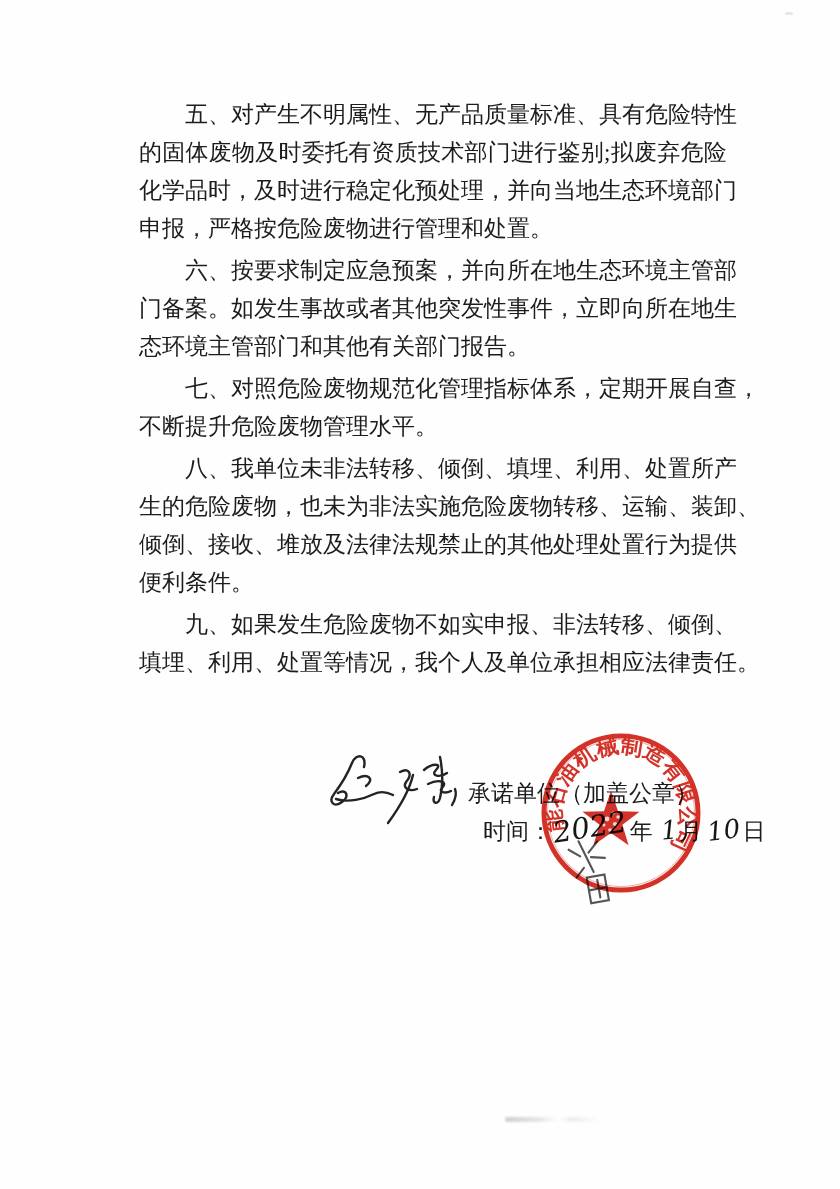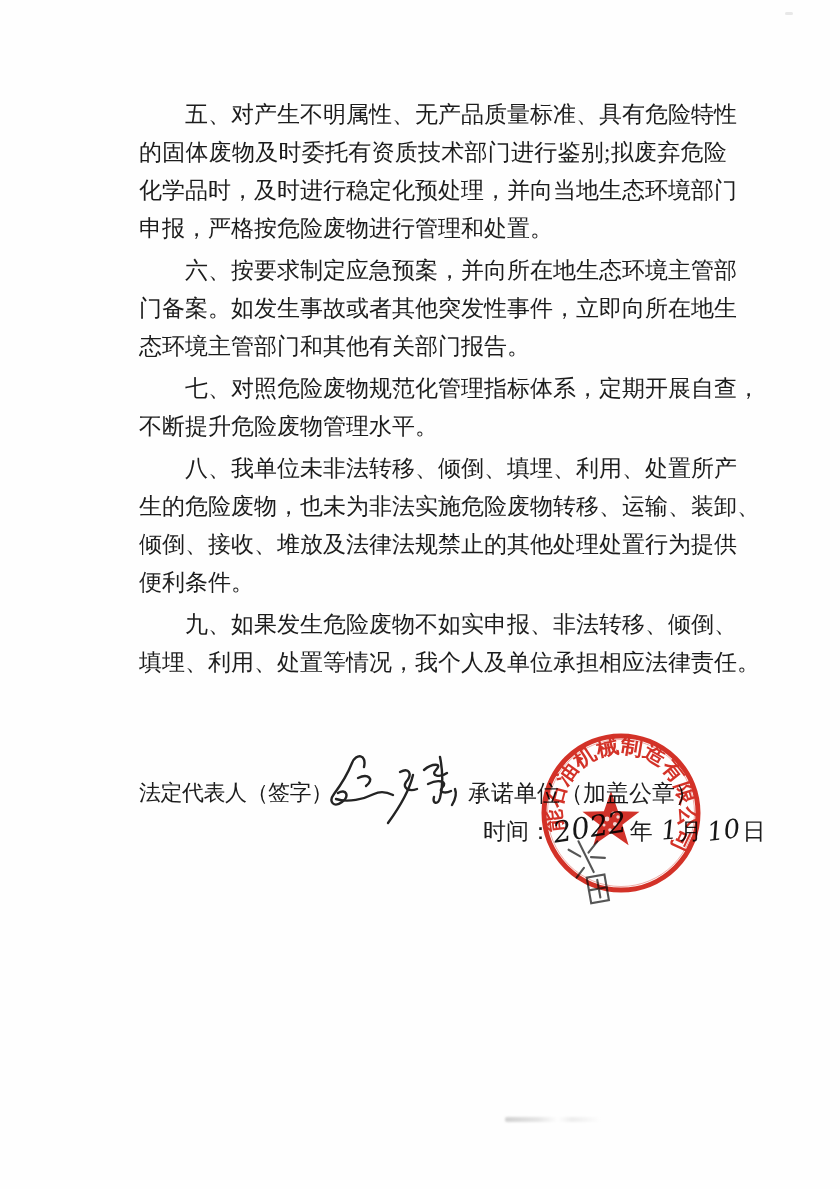--- a/index.html
+++ b/index.html
@@ -99,21 +99,20 @@
         <div class="line just"><span>生</span><span>的</span><span>危</span><span>险</span><span>废</span><span>物</span><span>，</span><span>也</span><span>未</span><span>为</span><span>非</span><span>法</span><span>实</span><span>施</span><span>危</span><span>险</span><span>废</span><span>物</span><span>转</span><span>移</span><span>、</span><span>运</span><span>输</span><span>、</span><span>装</span><span>卸</span><span>、</span></div>
         <div class="line just"><span>倾</span><span>倒</span><span>、</span><span>接</span><span>收</span><span>、</span><span>堆</span><span>放</span><span>及</span><span>法</span><span>律</span><span>法</span><span>规</span><span>禁</span><span>止</span><span>的</span><span>其</span><span>他</span><span>处</span><span>理</span><span>处</span><span>置</span><span>行</span><span>为</span><span>提</span><span>供</span></div>
         <div class="line plain"><span>便</span><span>利</span><span>条</span><span>件</span><span>。</span></div>
       </div>
       <div class="para">
         <div class="line just"><span>　</span><span>　</span><span>九</span><span>、</span><span>如</span><span>果</span><span>发</span><span>生</span><span>危</span><span>险</span><span>废</span><span>物</span><span>不</span><span>如</span><span>实</span><span>申</span><span>报</span><span>、</span><span>非</span><span>法</span><span>转</span><span>移</span><span>、</span><span>倾</span><span>倒</span><span>、</span></div>
         <div class="line just"><span>填</span><span>埋</span><span>、</span><span>利</span><span>用</span><span>、</span><span>处</span><span>置</span><span>等</span><span>情</span><span>况</span><span>，</span><span>我</span><span>个</span><span>人</span><span>及</span><span>单</span><span>位</span><span>承</span><span>担</span><span>相</span><span>应</span><span>法</span><span>律</span><span>责</span><span>任</span><span>。</span></div>
       </div>
     </div>
 
-  <div class="sig-label">法定代表人（签字）</div>
 
   <svg class="sig-svg" width="150" height="95" viewBox="0 0 150 95">
     <g fill="none" stroke="#232323" stroke-width="2.4" stroke-linecap="round" stroke-linejoin="round">
       <path d="M52,25 C55,12 44,11 40,21 C36,31 28,44 22,52 C16,60 22,66 30,60 C38,54 34,46 26,51"></path>
       <path d="M24,57 C36,61 52,57 62,52 C70,48 77,51 81,53"></path>
       <path d="M46,36 C56,31 63,37 54,44"></path>
       <path d="M88,30 C97,25 101,32 94,40 C90,46 97,50 105,47"></path>
       <path d="M101,33 C97,50 87,66 76,81"></path>
       <path d="M112,28 C120,21 131,21 124,28 C118,34 128,36 135,31"></path>
       <path d="M116,42 C126,37 137,39 130,46 C126,50 133,52 139,49"></path>

